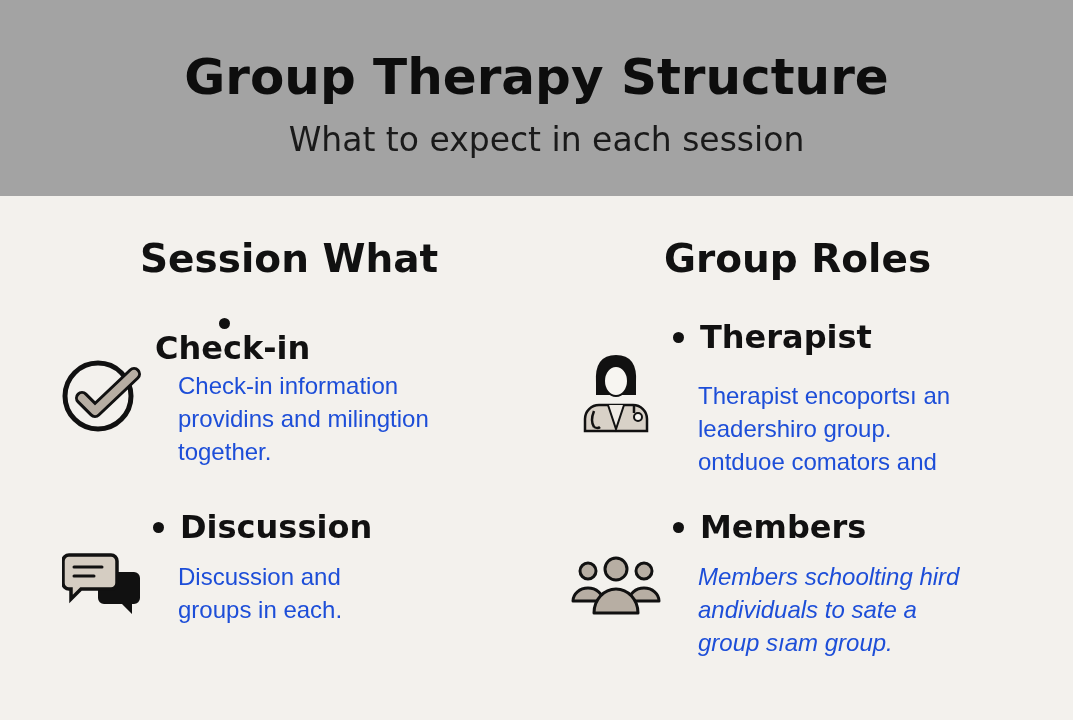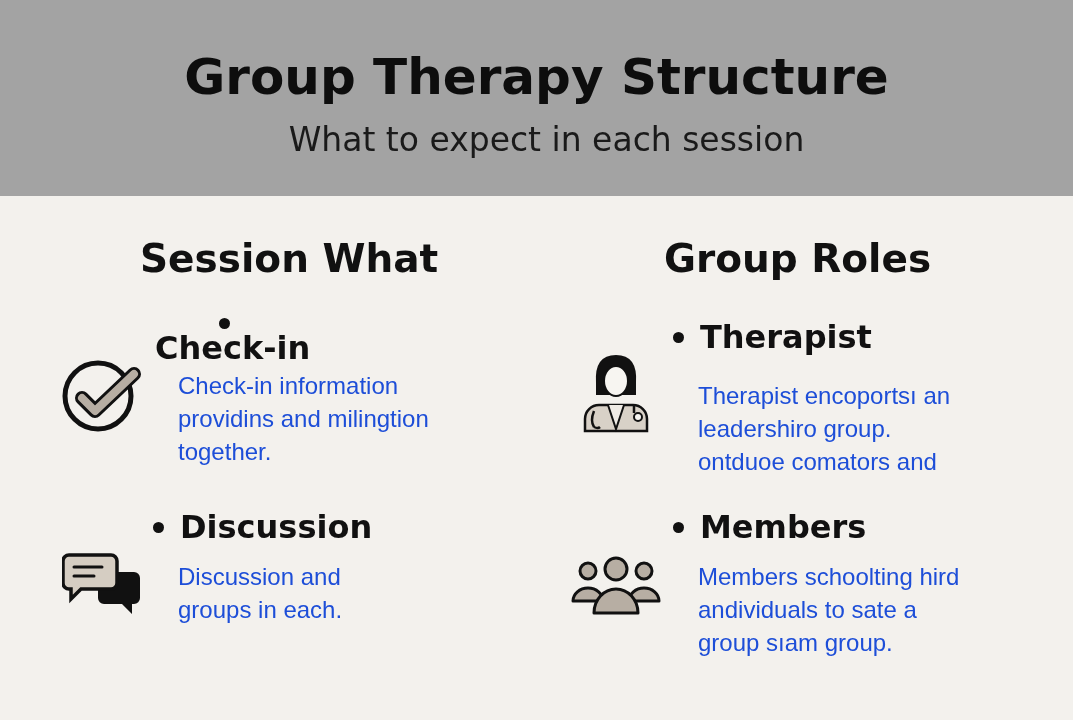--- a/index.html
+++ b/index.html
@@ -81,17 +81,17 @@
   <span>Members</span>
 </div>
 <svg class="icon" style="left:570px; top:555px;" width="92" height="62" viewBox="0 0 92 62">
   <circle cx="18" cy="16" r="8" fill="#b7aea3" stroke="#111" stroke-width="3"></circle>
   <circle cx="74" cy="16" r="8" fill="#b7aea3" stroke="#111" stroke-width="3"></circle>
   <path d="M3 46 a15 13 0 0 1 30 0 z" fill="#b7aea3" stroke="#111" stroke-width="3" stroke-linejoin="round"></path>
   <path d="M59 46 a15 13 0 0 1 30 0 z" fill="#b7aea3" stroke="#111" stroke-width="3" stroke-linejoin="round"></path>
   <circle cx="46" cy="14" r="11" fill="#b7aea3" stroke="#111" stroke-width="3"></circle>
   <path d="M24 58 a22 24 0 0 1 44 0 z" fill="#b7aea3" stroke="#111" stroke-width="3" stroke-linejoin="round"></path>
 </svg>
-<div class="desc" style="left:698px; top:560px;">
+<div class="desc" style="left:698px; top:560px;font-style:italic;">
   <span>Members schoolting hird</span>
   <span>andividuals to sate a</span>
   <span>group sıam group.</span>
 </div>
 
 </body></html>

